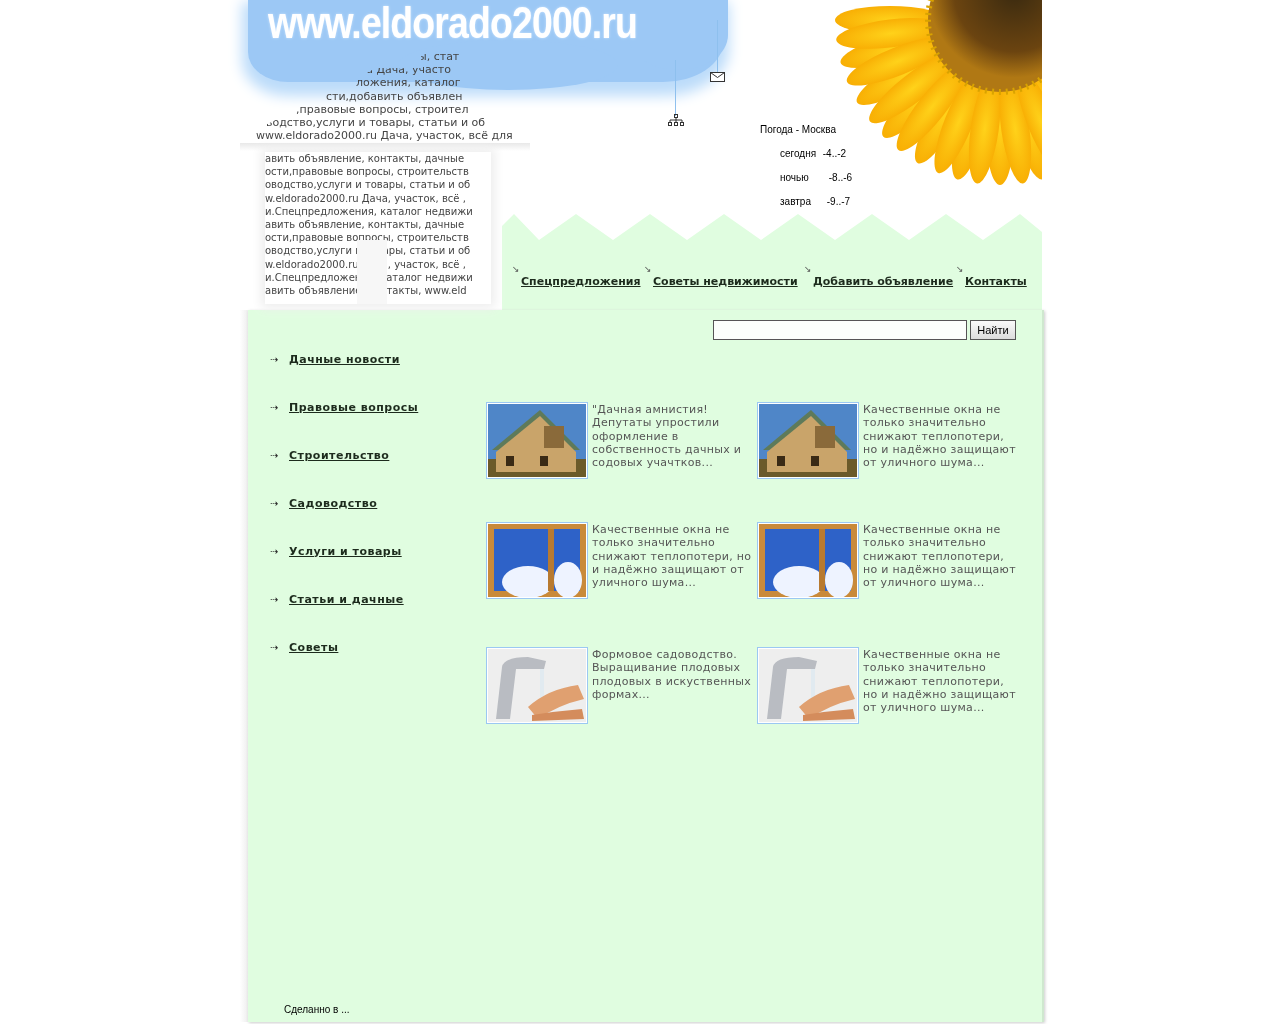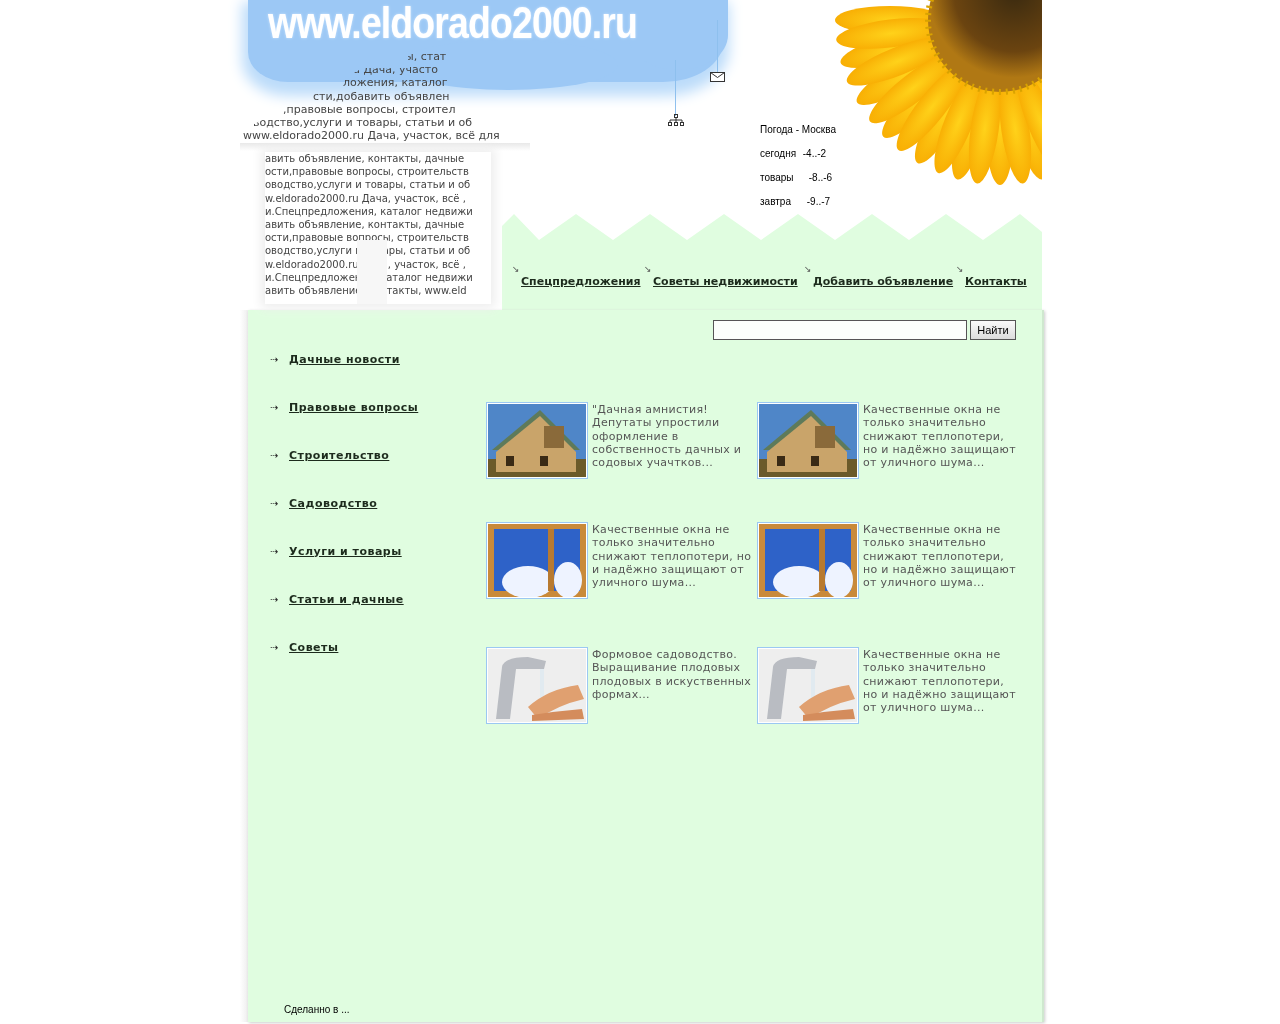--- a/index.html
+++ b/index.html
@@ -14,21 +14,21 @@
   .cloud:before { content:""; position:absolute; left:150px; top:40px; width:220px; height:50px;
            background:#9cc8f5; border-radius:50%; }
   .cloud:after { content:""; position:absolute; left:380px; top:0; width:100px; height:70px;
            background:#9cc8f5; border-radius:0 0 50% 50%; }
   .logo { position: absolute; left: 28px; top: -2px; font-family: "Liberation Sans", sans-serif;
           font-weight: bold; font-size: 44px; letter-spacing: -1px; color: #ffffff; z-index: 3;
           transform: scaleX(0.85); transform-origin: left top; text-shadow: 0 0 3px #cfe6ff; }
 
   
   .house-roof { position: absolute; left: 0; top: 50px; width: 285px; height: 96px; overflow: hidden; z-index: 2; }
-  .house-roof .txt { position:absolute; left: 3px; top: 0; font-size: 11px; line-height: 13.2px;
+  .house-roof .txt { position:absolute; left: 16px; top: 0; font-size: 11px; line-height: 13.2px;
           color: #444; white-space: nowrap; clip-path: polygon(165px 0, 205px 0, 205px 30px, 290px 96px, 0 96px, 0 80px, 120px 18px, 165px 18px); }
   .house-body { position: absolute; left: 25px; top: 152px; width: 226px; height: 152px; overflow: hidden;
           background: #fff; box-shadow: 0 0 10px 4px #eee; z-index: 2; }
   .house-body .txt { font-size: 10px; line-height: 13.2px; color: #444; white-space: nowrap; }
   .house-door { position:absolute; left: 92px; top: 88px; width: 30px; height: 64px; background:#f7f7f7; }
   .roof-shadow { position:absolute; left: 0; top: 143px; width: 290px; height: 8px;
           background: linear-gradient(#e8e8e8, #fff); z-index: 1; }
 
   
   .line1 { position: absolute; left: 435px; top: 60px; width: 1px; height: 56px; background: #8ec0ee; }
@@ -36,21 +36,21 @@
   .sitemap-icon { position: absolute; left: 428px; top: 114px; width: 16px; height: 12px; }
   .mail-icon { position: absolute; left: 470px; top: 72px; width: 15px; height: 10px; }
 
   
   .sunflower { position: absolute; left: 565px; top: 0; width: 237px; height: 215px; overflow: hidden; }
 
   
   .weather { position: absolute; left: 520px; top: 124px; font-family: "Liberation Sans", sans-serif;
              font-size: 10px; color: #000; }
   .weather .row { height: 24px; line-height: 12px; white-space: nowrap; }
-  .weather .lbl { display: inline-block; width: 40px; }
+  .weather .lbl { display: inline-block; width: 40px; margin-left: 20px; }
 
   
   .zig { position: absolute; left: 262px; top: 214px; width: 540px; height: 28px; }
   .green { position: absolute; background: #e0fde0; }
   .nav-band { left: 262px; top: 240px; width: 540px; height: 72px; }
   .content { left: 8px; top: 310px; width: 794px; height: 712px; border-right: 2px solid #cfe8cf;
              box-shadow: 1px 1px 3px #ccc; }
   .content-left-edge { position:absolute; left: 0; top: 310px; width: 8px; height: 712px;
              background: linear-gradient(to right, #fff, #eee); }
 
@@ -177,21 +177,21 @@
     </g>
   </svg>
 
   <div class="weather">
     <div class="row">Погода - Москва</div>
     <div class="row">
       <span class="lbl">сегодня</span>
       <span>-4..-2</span>
     </div>
     <div class="row">
-      <span class="lbl" style="width:46px">товары</span>
+      <span class="lbl" style="width:46px">ночью</span>
       <span>-8..-6</span>
     </div>
     <div class="row">
       <span class="lbl" style="width:44px">завтра</span>
       <span>-9..-7</span>
     </div>
   </div>
 
   <svg class="zig" viewBox="0 0 540 28" preserveAspectRatio="none">
     <polygon fill="#e0fde0" points="0,28 0,12 12,0 37,26 74,0 111,26 148,0 185,26 222,0 259,26 296,0 333,26 370,0 407,26 444,0 481,26 518,0 540,18 540,28"></polygon>

